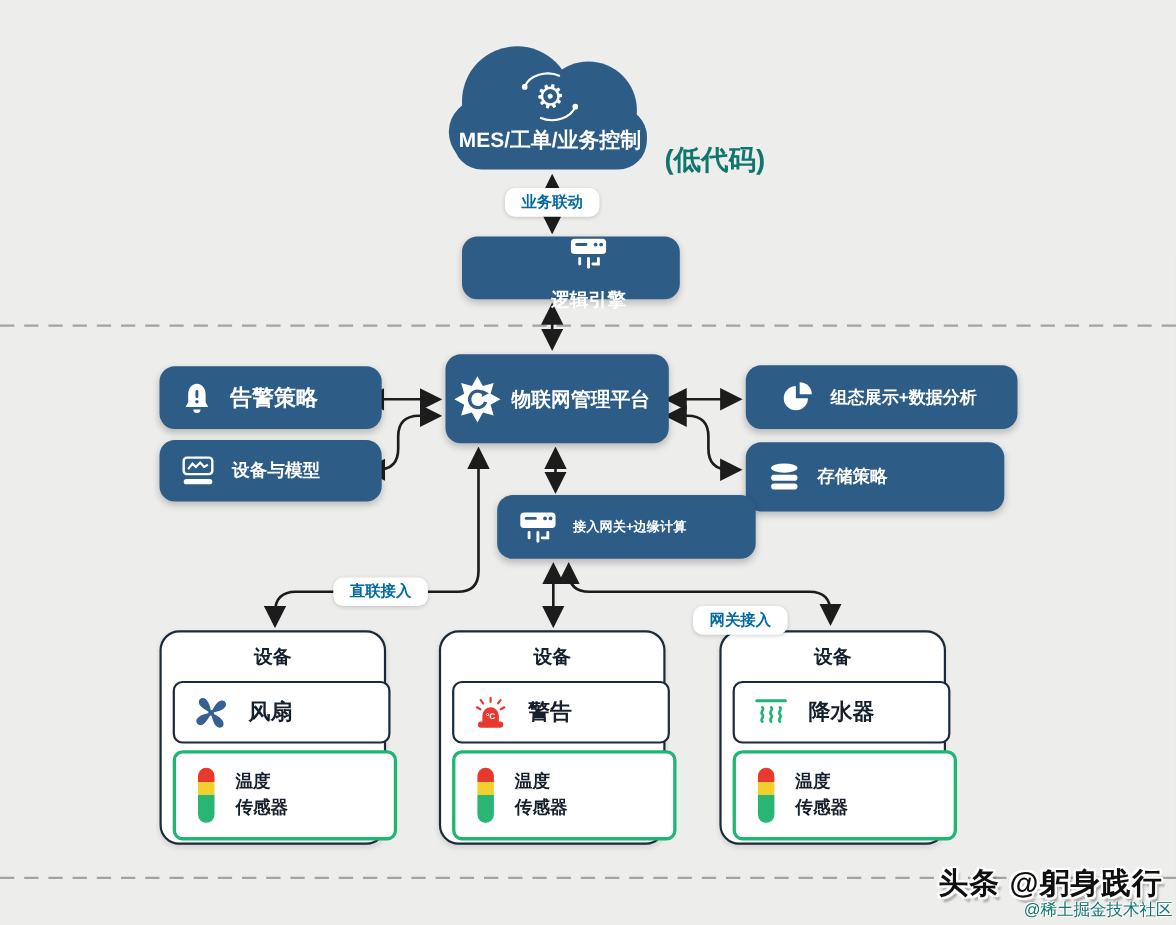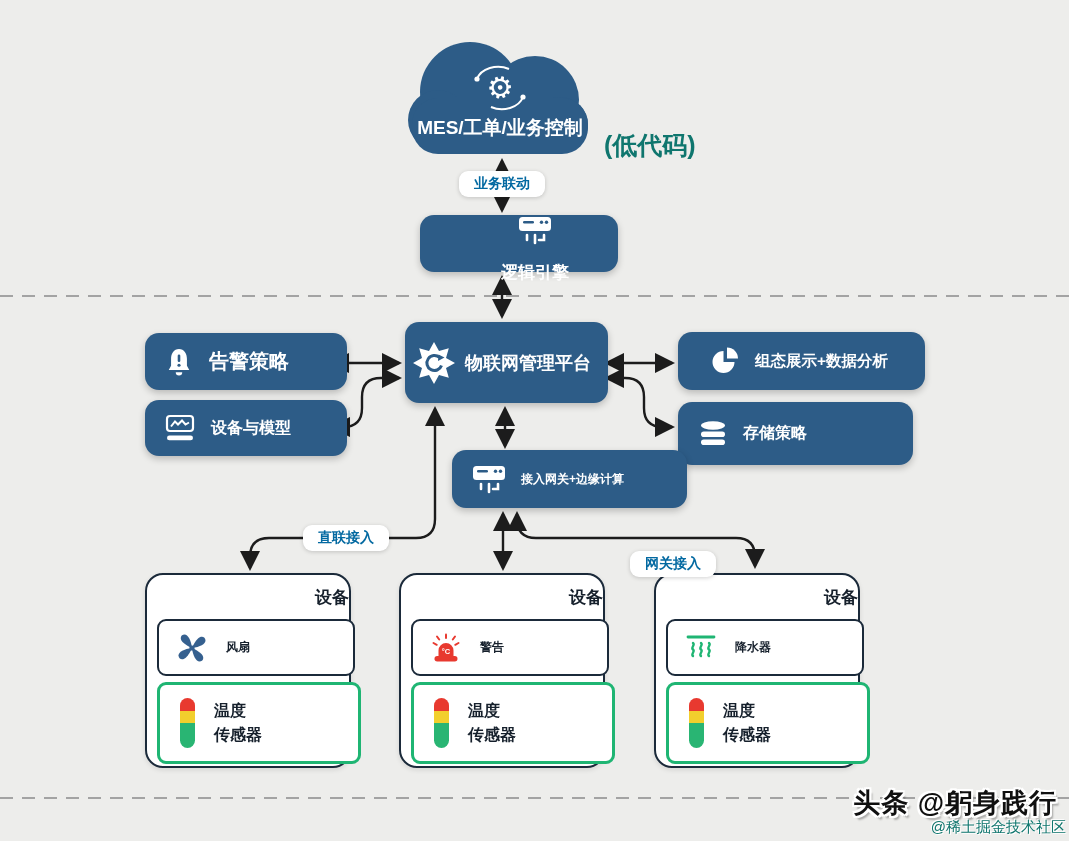--- a/index.html
+++ b/index.html
@@ -14,25 +14,25 @@
   
   .pill{position:absolute;transform:translate(-50%,-50%);background:#fff;color:#0369a1;
         font-weight:bold;font-size:14px;padding:4px 15px;border-radius:9px;
         box-shadow:0 1px 4px rgba(0,0,0,.18);white-space:nowrap;z-index:4;}
   
   .cloud-wrap{position:absolute;left:400px;top:34px;z-index:3;}
   .lowcode-note{position:absolute;left:604px;top:110px;font-size:25px;font-weight:bold;color:#0f766e;z-index:3;margin-top:19px;}
   
   .device-card{position:absolute;width:202px;height:191px;background:#fff;border:2px solid #1b2a3a;
         border-radius:18px;z-index:3;box-shadow:0 2px 5px rgba(0,0,0,.10);}
-  .device-title{text-align:right;margin-top:11px;font-size:17px;font-weight:bold;color:#16202c;}
+  .device-title{text-align:center;margin-top:11px;font-size:17px;font-weight:bold;color:#16202c;}
   .inner-box{position:absolute;left:10px;width:178px;background:#fff;display:flex;align-items:center;}
   .component-box{top:44px;height:53px;border:2px solid #1b2a3a;border-radius:9px;padding-left:16px;gap:17px;}
   .sensor-box{top:107px;height:76px;border:3px solid #1fb573;border-radius:9px;padding-left:20px;gap:19px;}
-  .inner-label{font-size:12px;font-weight:bold;color:#16202c;white-space:nowrap;}
+  .inner-label{font-size:20px;font-weight:bold;color:#16202c;white-space:nowrap;}
   .sensor-label{font-size:16px;font-weight:bold;color:#16202c;line-height:24px;}
   .sensor-bar{width:15px;height:50px;border-radius:8px;
         background:linear-gradient(to bottom,#e8392f 0 25%,#f2cf2d 25% 49%,#29b573 49% 100%);}
   
   .wm1{position:absolute;right:12px;top:785px;font-size:27px;font-weight:800;color:#101010;
        letter-spacing:1px;z-index:6;white-space:nowrap;
        text-shadow:-2px -2px 0 #fff,2px -2px 0 #fff,-2px 2px 0 #fff,2px 2px 0 #fff,
                    -2px 0 0 #fff,2px 0 0 #fff,0 -2px 0 #fff,0 2px 0 #fff,3px 4px 2px rgba(0,0,0,.3);}
   .wm2{position:absolute;right:3px;top:818px;font-size:15px;color:#0f766e;z-index:6;white-space:nowrap;
        text-shadow:1px 1px 0 #fff,-1px -1px 0 #fff;}

